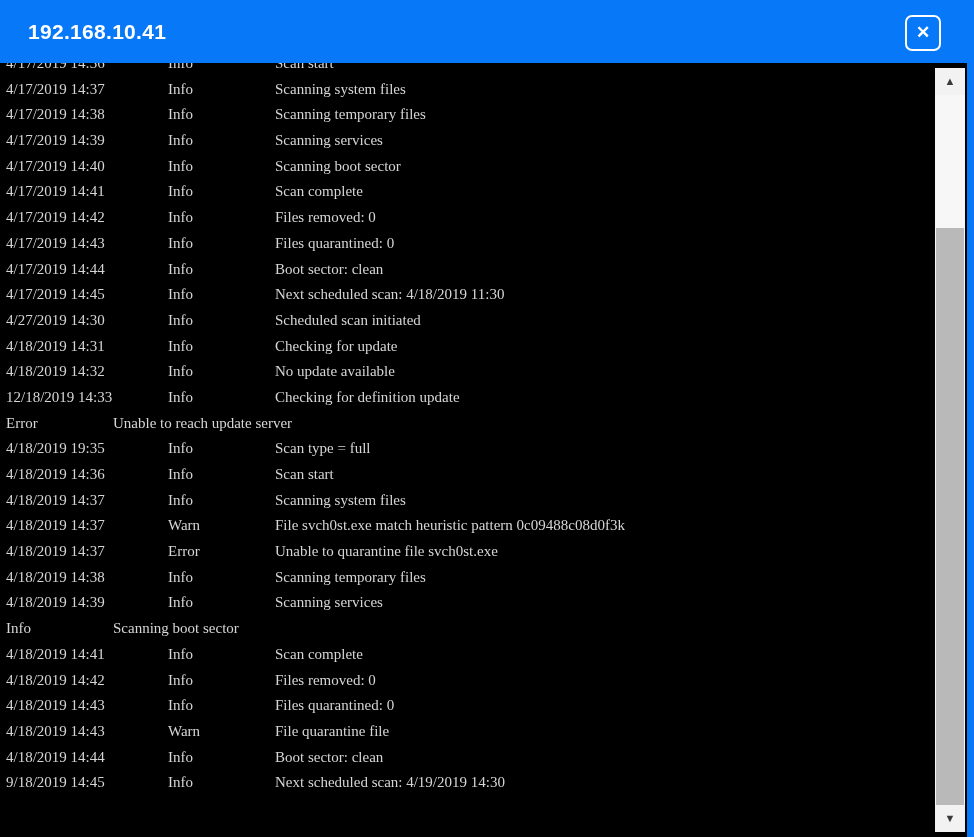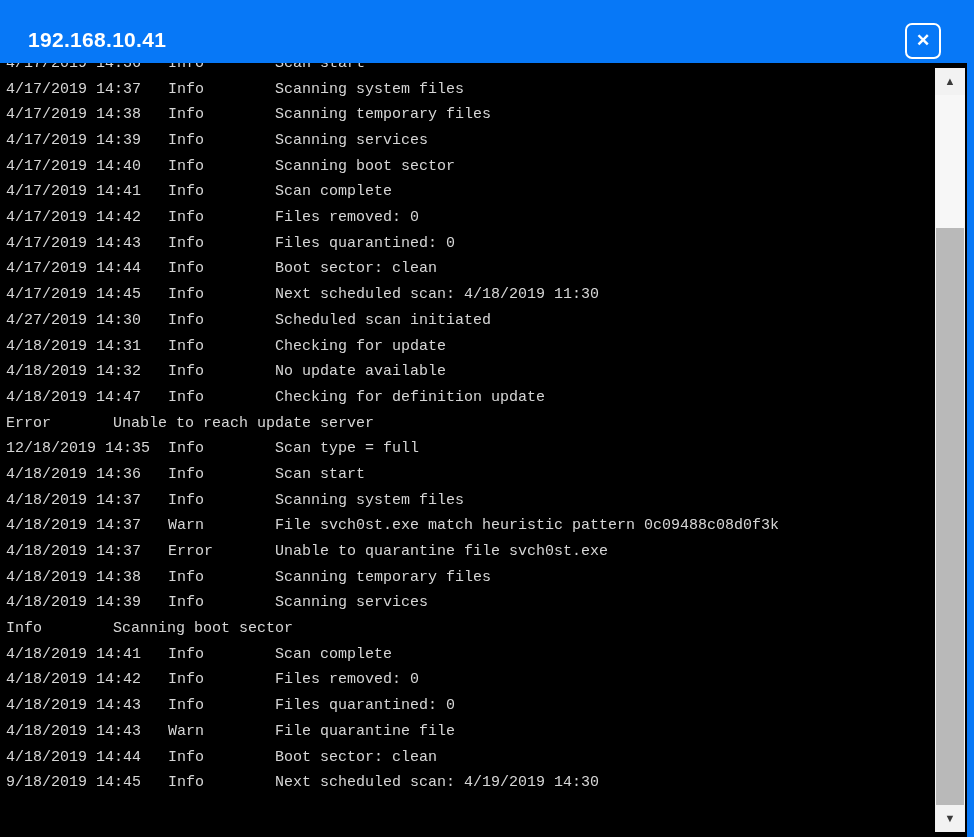--- a/index.html
+++ b/index.html
@@ -13,21 +13,21 @@
   html,body{margin:0;padding:0;background:#ffffff;}
   .window{
     position:relative;
     width:974px;height:837px;
     overflow:hidden;
     font-family:"Liberation Sans", sans-serif;
     background:var(--titlebar);
   }
   
   .titlebar{
-    position:absolute;top:8px;left:0;right:0;height:63px;
+    position:absolute;top:0;left:0;right:0;height:63px;
     background:var(--titlebar);
     display:flex;align-items:center;
   }
   .titlebar .title{
     margin-left:28px;
     color:#ffffff;
     font-size:21px;
     font-weight:bold;
     letter-spacing:0.3px;
   }
@@ -53,25 +53,24 @@
     overflow:hidden;
   }
   .log-list{
     margin-top:-12px;
     padding-left:6px;
   }
   .log-row{
     display:flex;
     line-height:25.7px;
     height:25.7px;
-    font-family:Liberation Mono, monospace;
+    font-family:Liberation Serif, serif;
     font-size:15px;
     color:var(--console-text);
     white-space:pre;
-    align-items:flex-end;
   }
   .col-date{width:162px;flex:none;}
   .col-level{width:62px;flex:none;}
   .col-msg{flex:1;margin-left:45px;}
   
   .scrollbar{
     position:absolute;top:5px;right:2px;bottom:5px;width:30px;
     background:var(--sb-track);
   }
   .sb-btn{
@@ -165,30 +164,30 @@
     <span class="col-date">4/18/2019 14:31</span>
     <span class="col-level">Info</span>
     <span class="col-msg">Checking for update</span>
   </div>
         <div class="log-row">
     <span class="col-date">4/18/2019 14:32</span>
     <span class="col-level">Info</span>
     <span class="col-msg">No update available</span>
   </div>
         <div class="log-row">
-    <span class="col-date">4/18/2019 14:47</span>
+    <span class="col-date">12/18/2019 14:33</span>
     <span class="col-level">Info</span>
     <span class="col-msg">Checking for definition update</span>
   </div>
         <div class="log-row">
     <span class="col-level">Error</span>
     <span class="col-msg">Unable to reach update server</span>
   </div>
         <div class="log-row">
-    <span class="col-date">12/18/2019 14:35</span>
+    <span class="col-date">4/18/2019 19:35</span>
     <span class="col-level">Info</span>
     <span class="col-msg">Scan type = full</span>
   </div>
         <div class="log-row">
     <span class="col-date">4/18/2019 14:36</span>
     <span class="col-level">Info</span>
     <span class="col-msg">Scan start</span>
   </div>
         <div class="log-row">
     <span class="col-date">4/18/2019 14:37</span>

